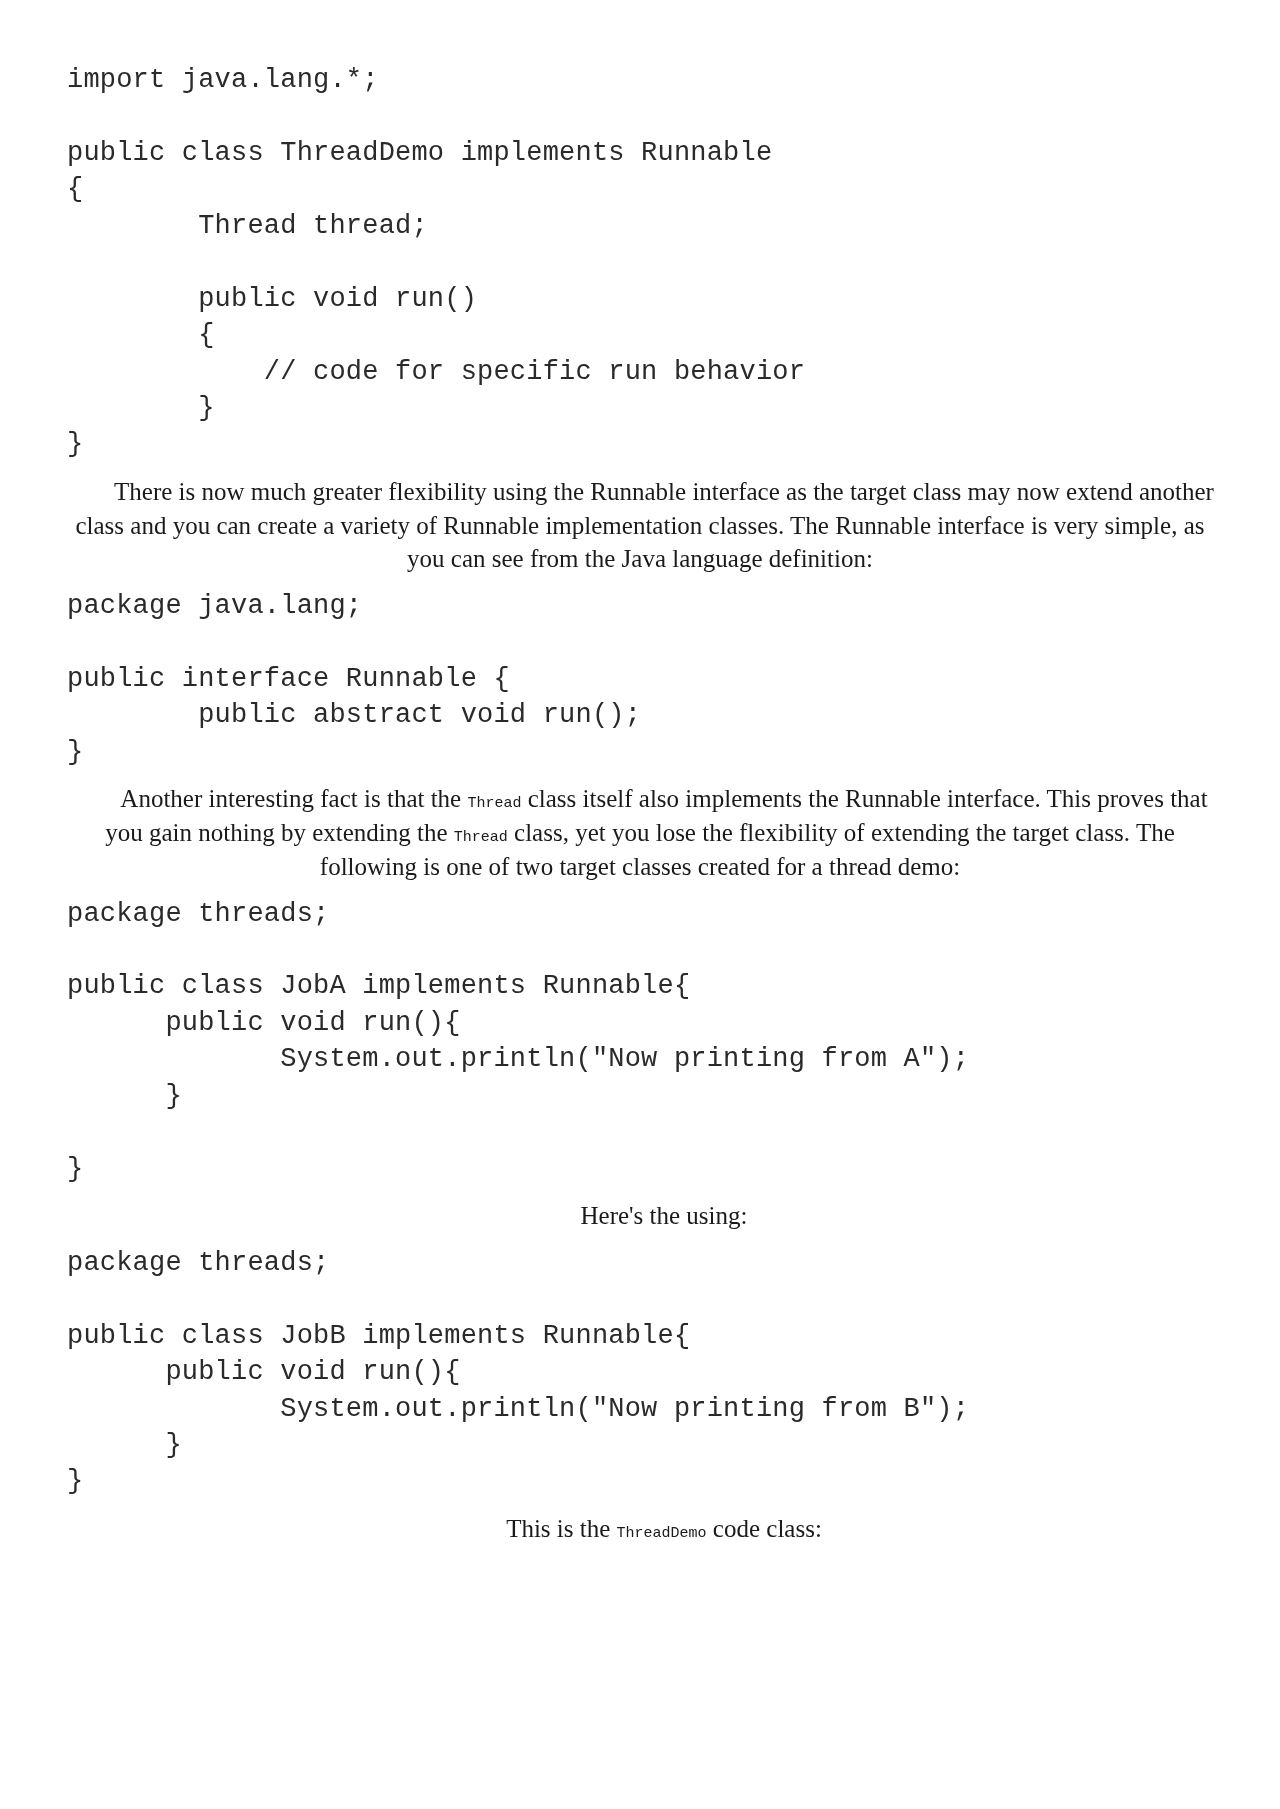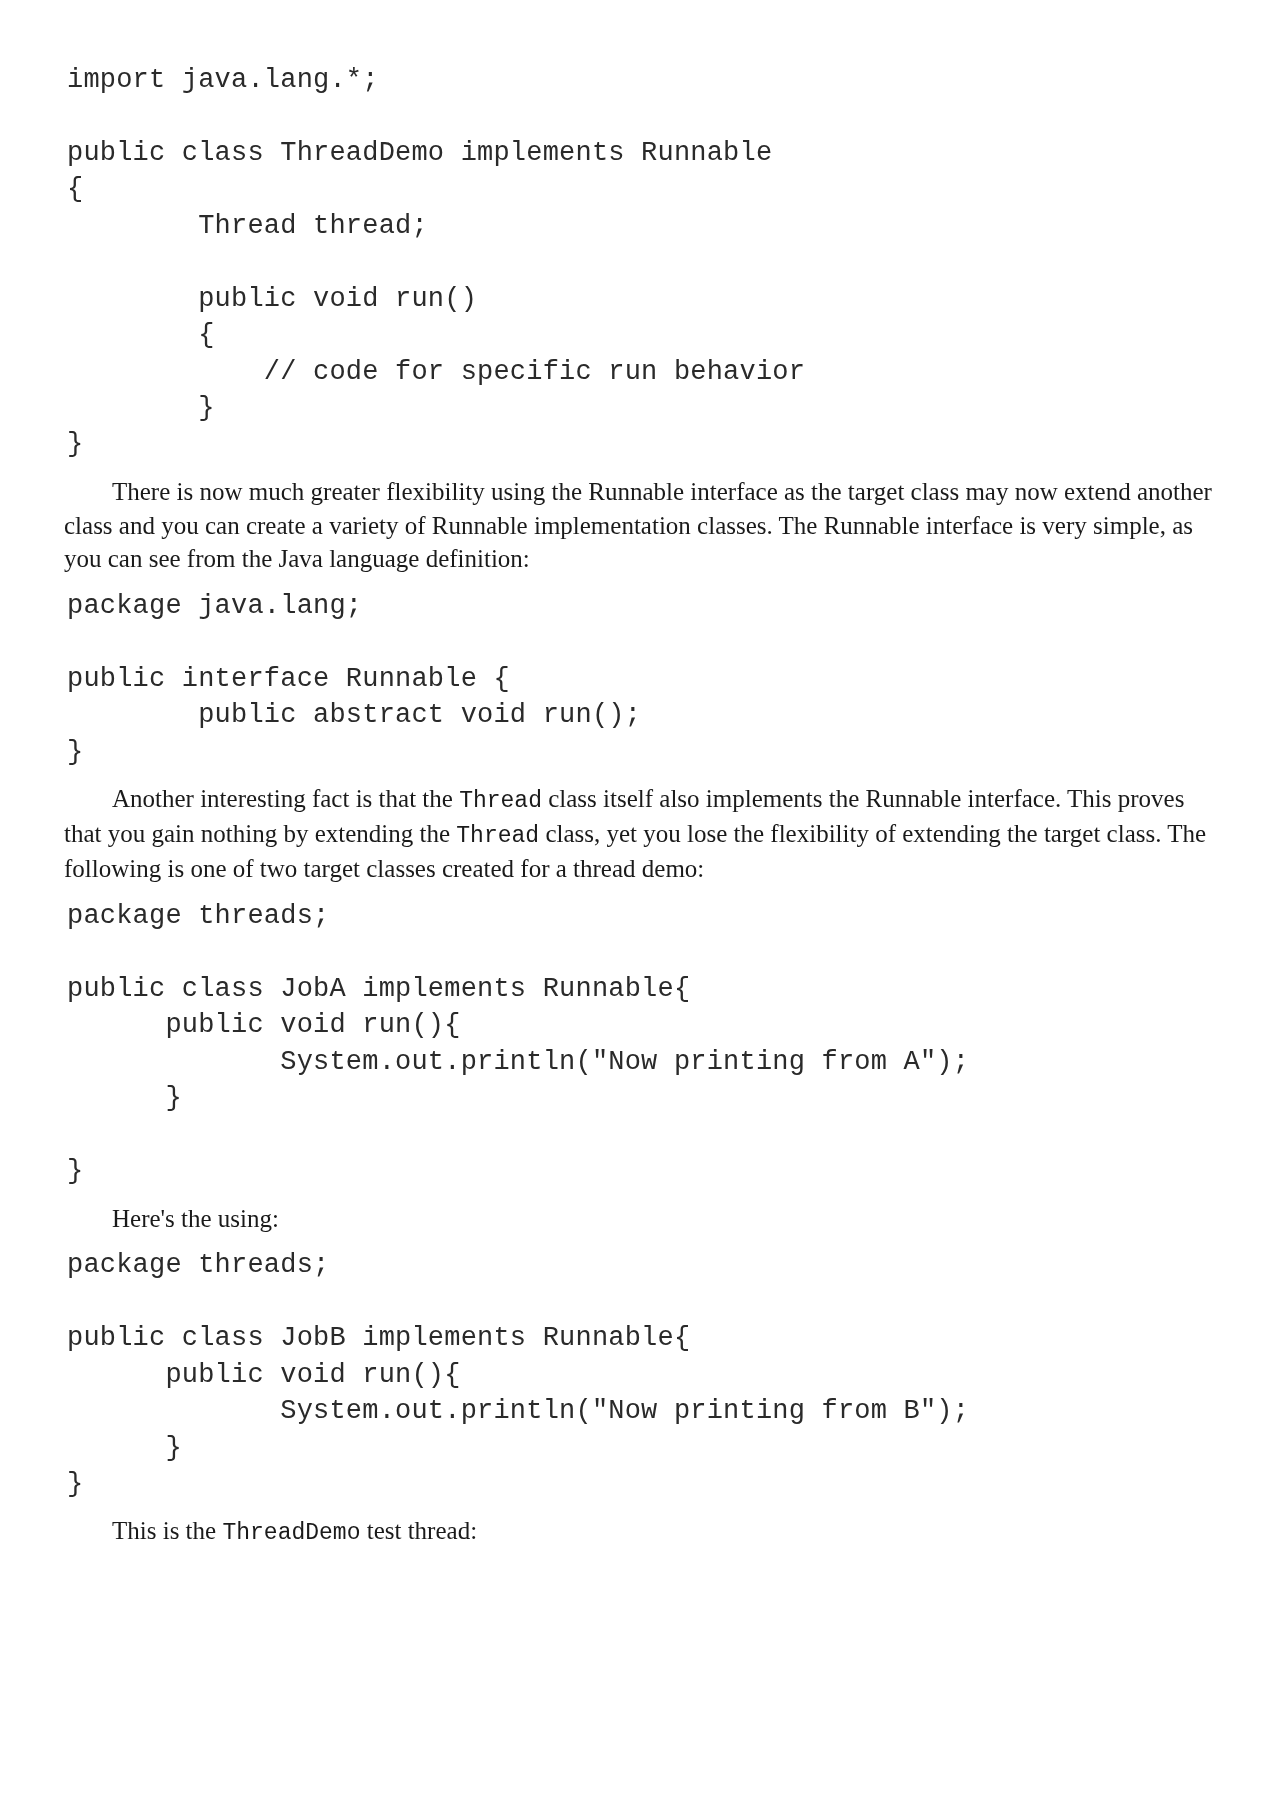--- a/index.html
+++ b/index.html
@@ -18,26 +18,27 @@
     white-space: pre;
     color: #2a2a2a;
     margin: 12px;
     letter-spacing: 0.2px;
   }
   .para {
     font-family: Georgia, 'Times New Roman', serif;
     font-size: 25px;
     line-height: 1.35;
     color: #1a1a1a;
-    margin: 8px 0 4px 9px;
+    margin: 8px 0 4px 0;
     text-indent: 48px;
+    text-align: center;
   }
   .inline-code {
     font-family: 'Courier New', Courier, monospace;
-    font-size: 23px;
+    font-size: 15px;
   }
 </style>
 </head>
 <body>
 
 <pre class="code">import java.lang.*;
 
 public class ThreadDemo implements Runnable
 {
         Thread thread;
@@ -70,13 +71,13 @@
 <p class="para">Here's the using:</p>
 
 <pre class="code">package threads;
 
 public class JobB implements Runnable{
       public void run(){
              System.out.println("Now printing from B");
       }
 }</pre>
 
-<p class="para"><span>This is the </span><span class="inline-code">ThreadDemo</span><span> test thread:</span></p>
+<p class="para"><span>This is the </span><span class="inline-code">ThreadDemo</span><span> code class:</span></p>
 
 </body></html>

